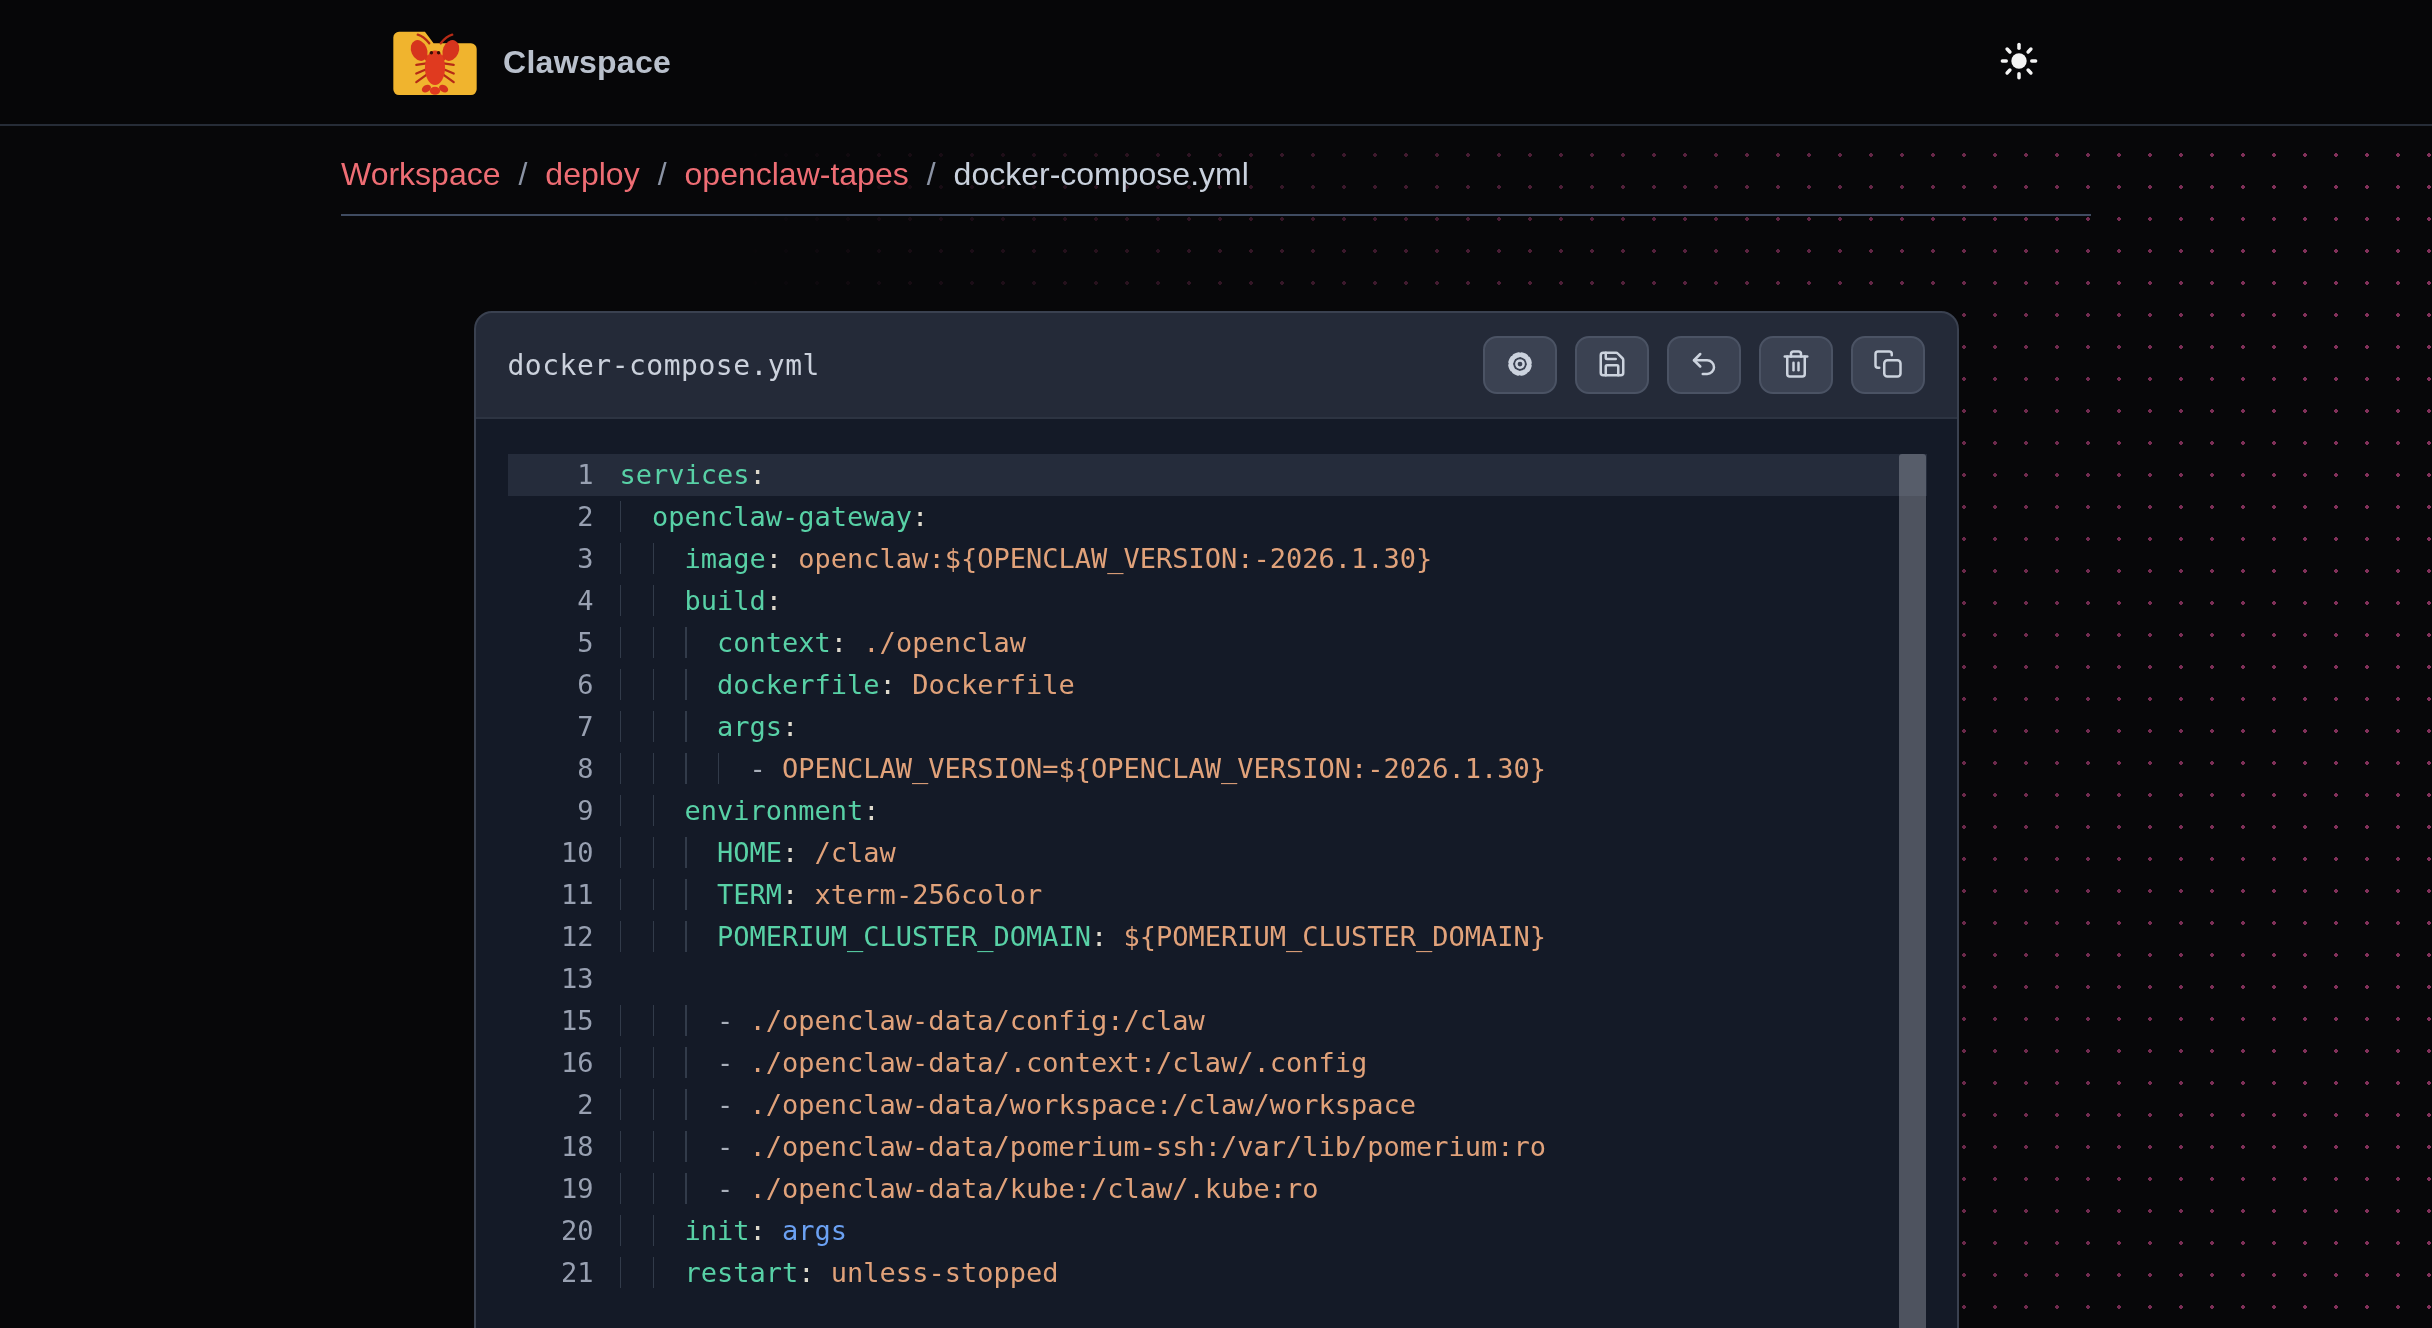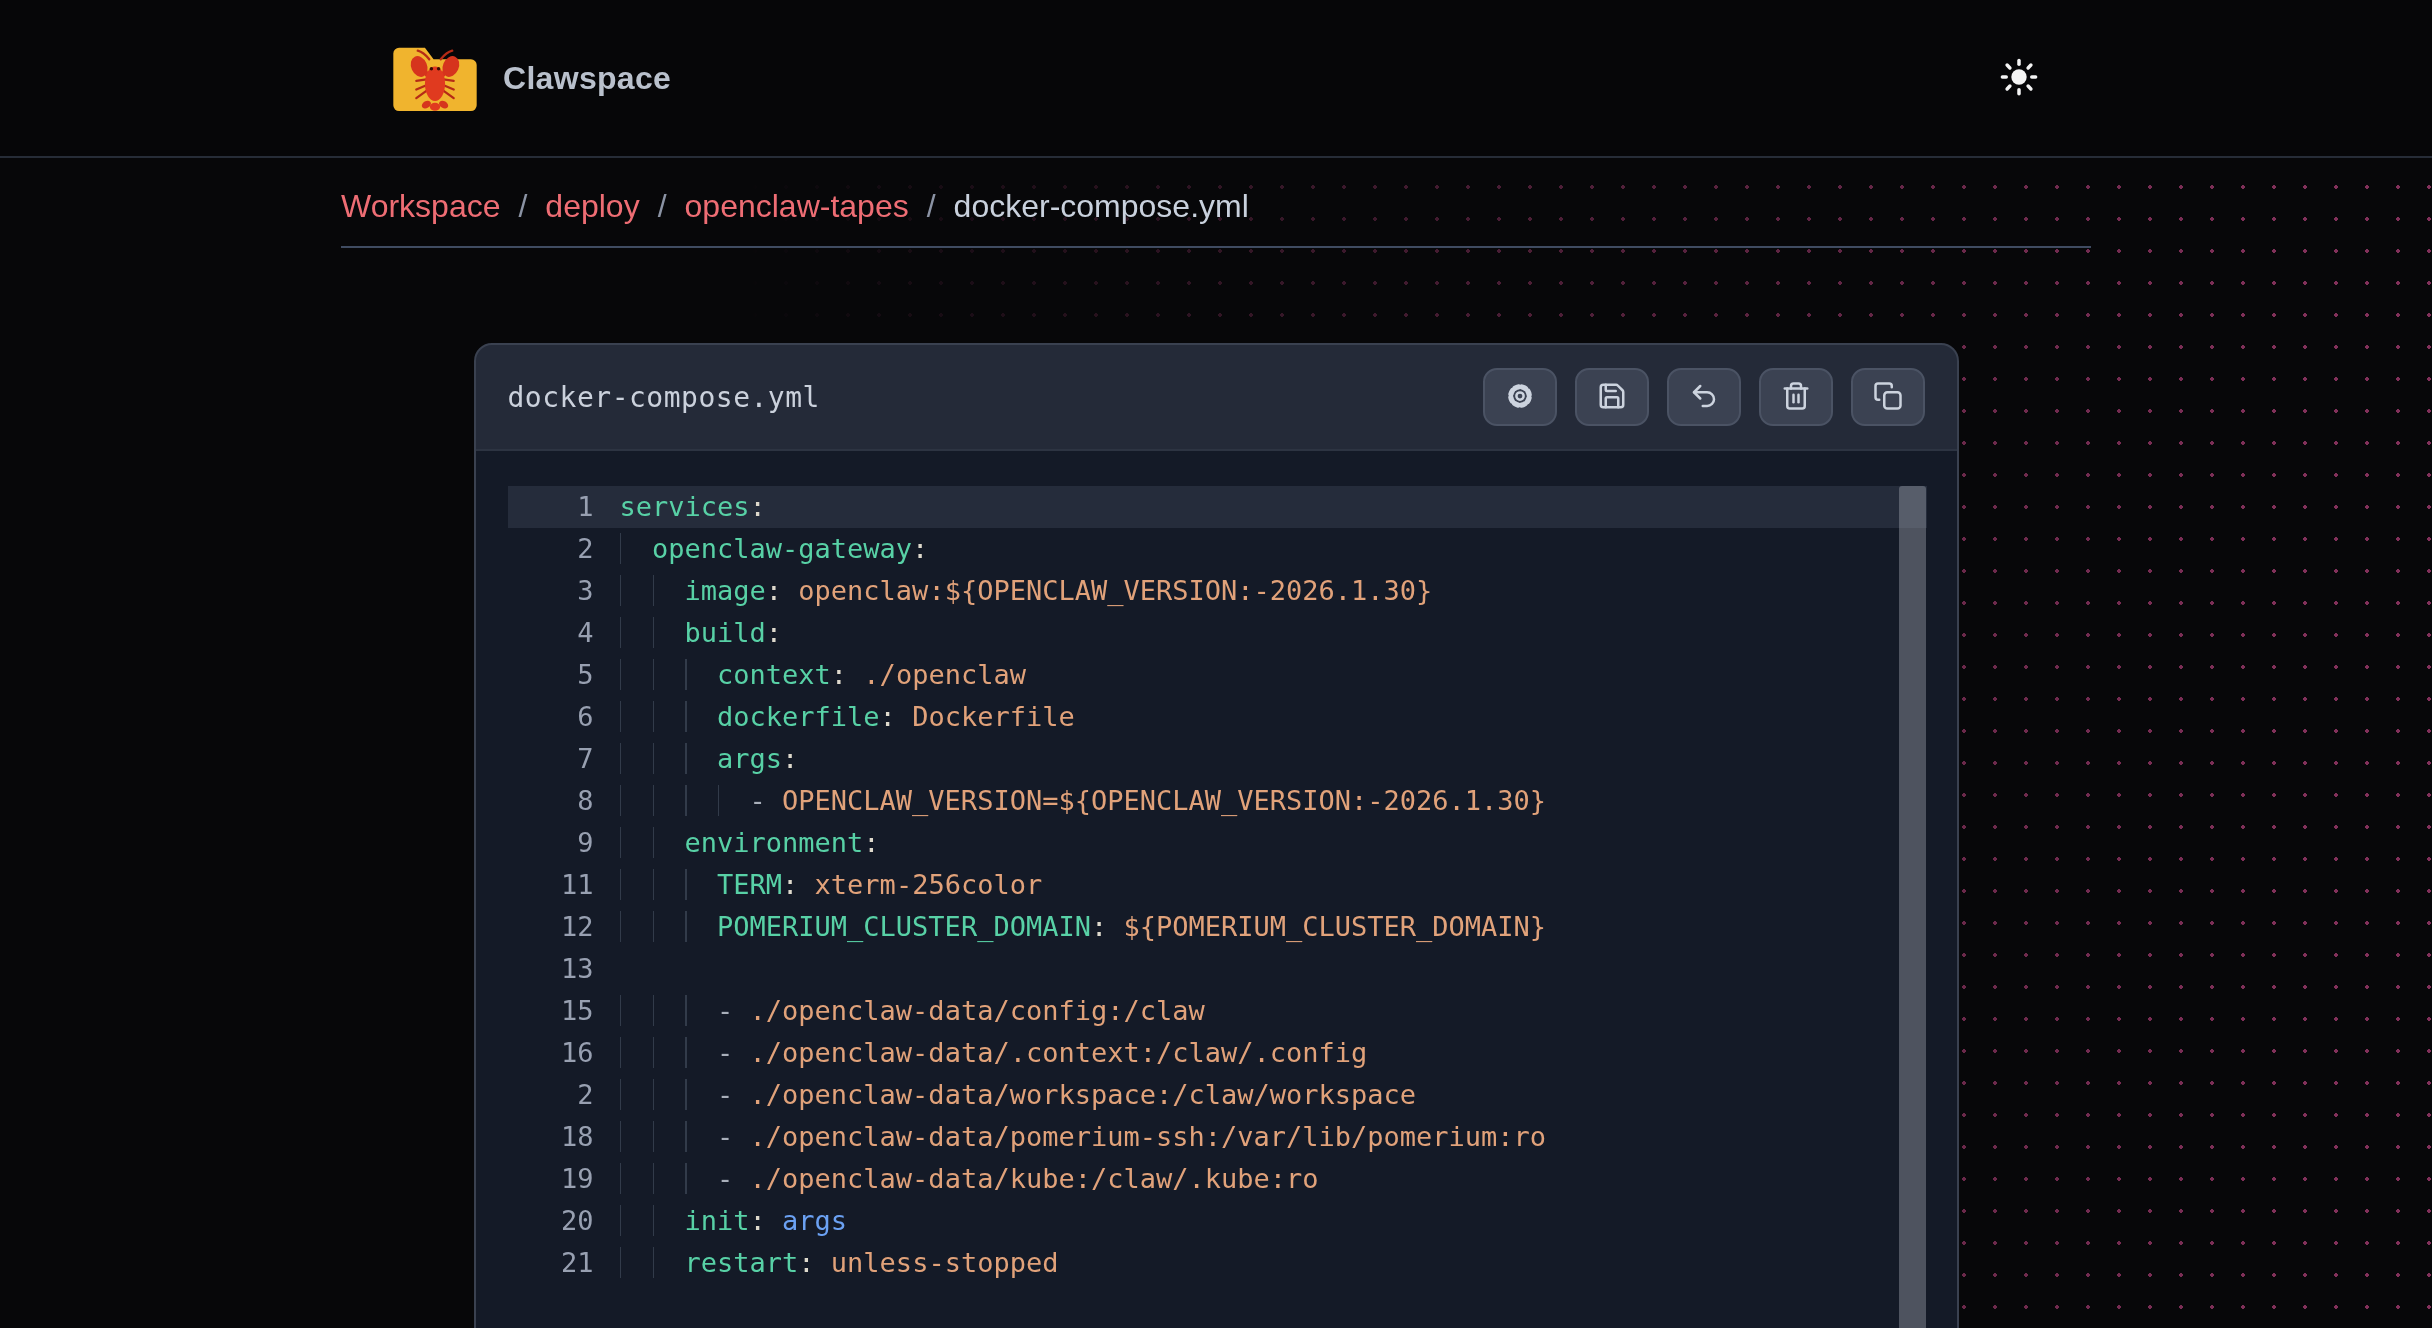--- a/index.html
+++ b/index.html
@@ -16,21 +16,21 @@
   body{background:var(--page-bg);font-family:"Liberation Sans",sans-serif;position:relative}
 
   
   .dots{position:absolute;left:0;right:0;top:138px;bottom:0;z-index:0;
     background-image:radial-gradient(circle 1.7px at 3px 3px, var(--dot) 97%, rgba(130,48,90,0) 100%);
     background-size:31px 32px;background-position:8px 14px;
     -webkit-mask-image:linear-gradient(90deg, transparent 30%, rgba(0,0,0,.55) 62%, #000 94%);
     mask-image:linear-gradient(90deg, transparent 30%, rgba(0,0,0,.55) 62%, #000 94%);}
 
   
-  .appbar{position:relative;z-index:2;height:158px;background:#060608;border-bottom:2px solid var(--header-border);display:flex}
+  .appbar{position:relative;z-index:2;height:126px;background:#060608;border-bottom:2px solid var(--header-border);display:flex}
   .appbar-inner{width:1750px;margin:0 auto;padding:0 48px;display:flex;align-items:center}
   .logo{display:flex;align-items:center;gap:22px;cursor:pointer}
   .logo svg{display:block}
   .app-title{font-size:32px;font-weight:700;color:var(--title-col);letter-spacing:.3px}
   .spacer{flex:1}
   .theme-btn{width:48px;height:48px;border:none;background:transparent;display:flex;align-items:center;justify-content:center;cursor:pointer}
 
   
   .content{position:relative;z-index:1;width:1750px;margin:0 auto}
   .breadcrumb{margin-top:24px;display:flex;align-items:center;gap:18px;font-size:32px;line-height:48px}
@@ -180,20 +180,21 @@
       <div>
           <div class="row active"><span class="ln">1</span><span class="code"><span class="t-k">services</span><span class="t-p">:</span></span></div>
           <div class="row"><span class="ln">2</span><span class="code"><span class="ind">  </span><span class="t-k">openclaw-gateway</span><span class="t-p">:</span></span></div>
           <div class="row"><span class="ln">3</span><span class="code"><span class="ind">    </span><span class="t-k">image</span><span class="t-p">:</span><span class="t-v"> openclaw:${OPENCLAW_VERSION:-2026.1.30}</span></span></div>
           <div class="row"><span class="ln">4</span><span class="code"><span class="ind">    </span><span class="t-k">build</span><span class="t-p">:</span></span></div>
           <div class="row"><span class="ln">5</span><span class="code"><span class="ind">      </span><span class="t-k">context</span><span class="t-p">:</span><span class="t-v"> ./openclaw</span></span></div>
           <div class="row"><span class="ln">6</span><span class="code"><span class="ind">      </span><span class="t-k">dockerfile</span><span class="t-p">:</span><span class="t-v"> Dockerfile</span></span></div>
           <div class="row"><span class="ln">7</span><span class="code"><span class="ind">      </span><span class="t-k">args</span><span class="t-p">:</span></span></div>
           <div class="row"><span class="ln">8</span><span class="code"><span class="ind">        </span><span class="t-d">- </span><span class="t-v">OPENCLAW_VERSION=${OPENCLAW_VERSION:-2026.1.30}</span></span></div>
           <div class="row"><span class="ln">9</span><span class="code"><span class="ind">    </span><span class="t-k">environment</span><span class="t-p">:</span></span></div>
+          <div class="row"><span class="ln">10</span><span class="code"><span class="ind">      </span><span class="t-k">HOME</span><span class="t-p">:</span><span class="t-v"> /claw</span></span></div>
           <div class="row"><span class="ln">11</span><span class="code"><span class="ind">      </span><span class="t-k">TERM</span><span class="t-p">:</span><span class="t-v"> xterm-256color</span></span></div>
           <div class="row"><span class="ln">12</span><span class="code"><span class="ind">      </span><span class="t-k">POMERIUM_CLUSTER_DOMAIN</span><span class="t-p">:</span><span class="t-v"> ${POMERIUM_CLUSTER_DOMAIN}</span></span></div>
           <div class="row"><span class="ln">13</span></div>
           <div class="row"><span class="ln">15</span><span class="code"><span class="ind">      </span><span class="t-d">- </span><span class="t-v">./openclaw-data/config:/claw</span></span></div>
           <div class="row"><span class="ln">16</span><span class="code"><span class="ind">      </span><span class="t-d">- </span><span class="t-v">./openclaw-data/.context:/claw/.config</span></span></div>
           <div class="row"><span class="ln">2</span><span class="code"><span class="ind">      </span><span class="t-d">- </span><span class="t-v">./openclaw-data/workspace:/claw/workspace</span></span></div>
           <div class="row"><span class="ln">18</span><span class="code"><span class="ind">      </span><span class="t-d">- </span><span class="t-v">./openclaw-data/pomerium-ssh:/var/lib/pomerium:ro</span></span></div>
           <div class="row"><span class="ln">19</span><span class="code"><span class="ind">      </span><span class="t-d">- </span><span class="t-v">./openclaw-data/kube:/claw/.kube:ro</span></span></div>
           <div class="row"><span class="ln">20</span><span class="code"><span class="ind">    </span><span class="t-k">init</span><span class="t-p">:</span><span class="t-b"> args</span></span></div>
           <div class="row"><span class="ln">21</span><span class="code"><span class="ind">    </span><span class="t-k">restart</span><span class="t-p">:</span><span class="t-v"> unless-stopped</span></span></div>

